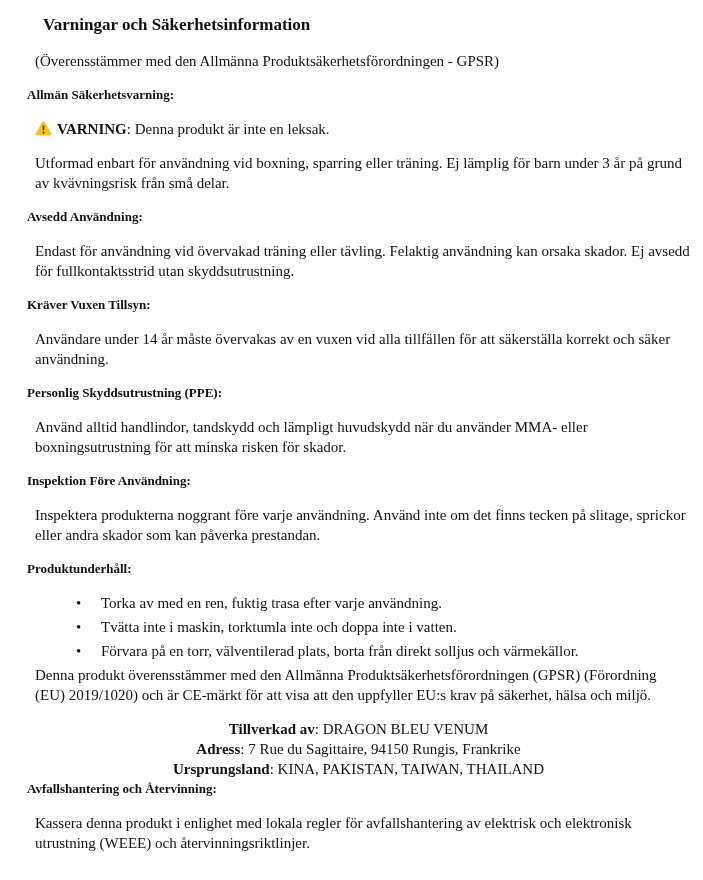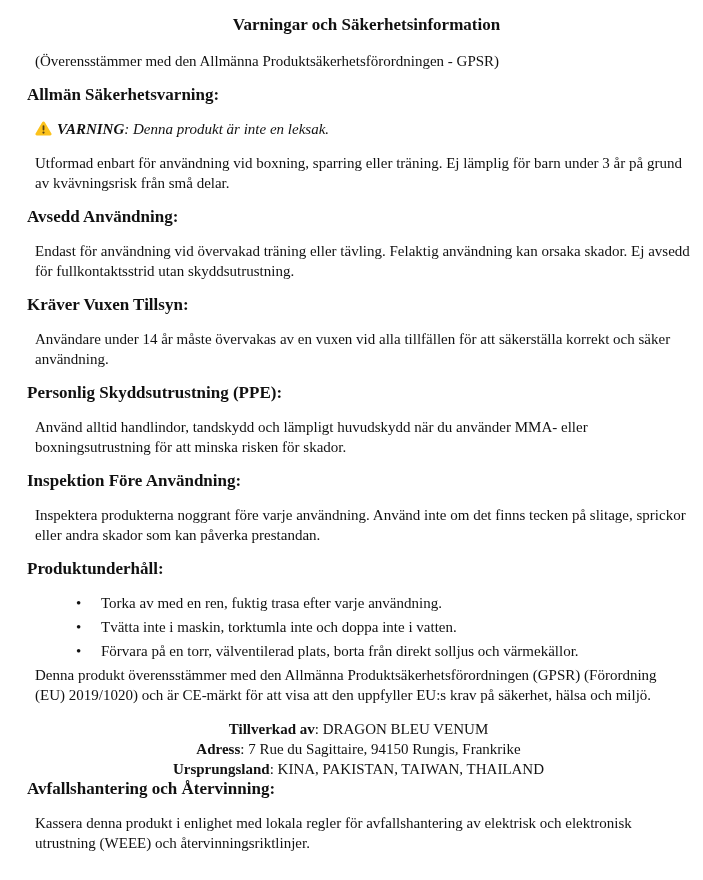--- a/index.html
+++ b/index.html
@@ -20,34 +20,32 @@
     box-sizing: border-box;
     width: 703px;
     height: 880px;
     padding: 14px 13px 10px 27px;
   }
   h1.doc-title {
     font-size: 17px;
     line-height: 22px;
     font-weight: bold;
     margin: 0 0 15px 16px;
-    text-align: center;
   }
   p.doc-par {
     margin: 0 0 14px 8px;
   }
   h2.sec-heading {
-    font-size: 17px;
+    font-size: 13px;
     line-height: 20px;
     font-weight: bold;
     margin: 0 0 14px 0;
   }
   .warning-line {
     margin: 0 0 0 0;
-    font-style: italic;
   }
   .warn-icon {
     display: inline-block;
     width: 17px;
     height: 15px;
     margin-right: 5px;
     vertical-align: -2px;
   }
   .warn-icon svg { display: block; }
   b.inline-label { font-weight: bold; }

